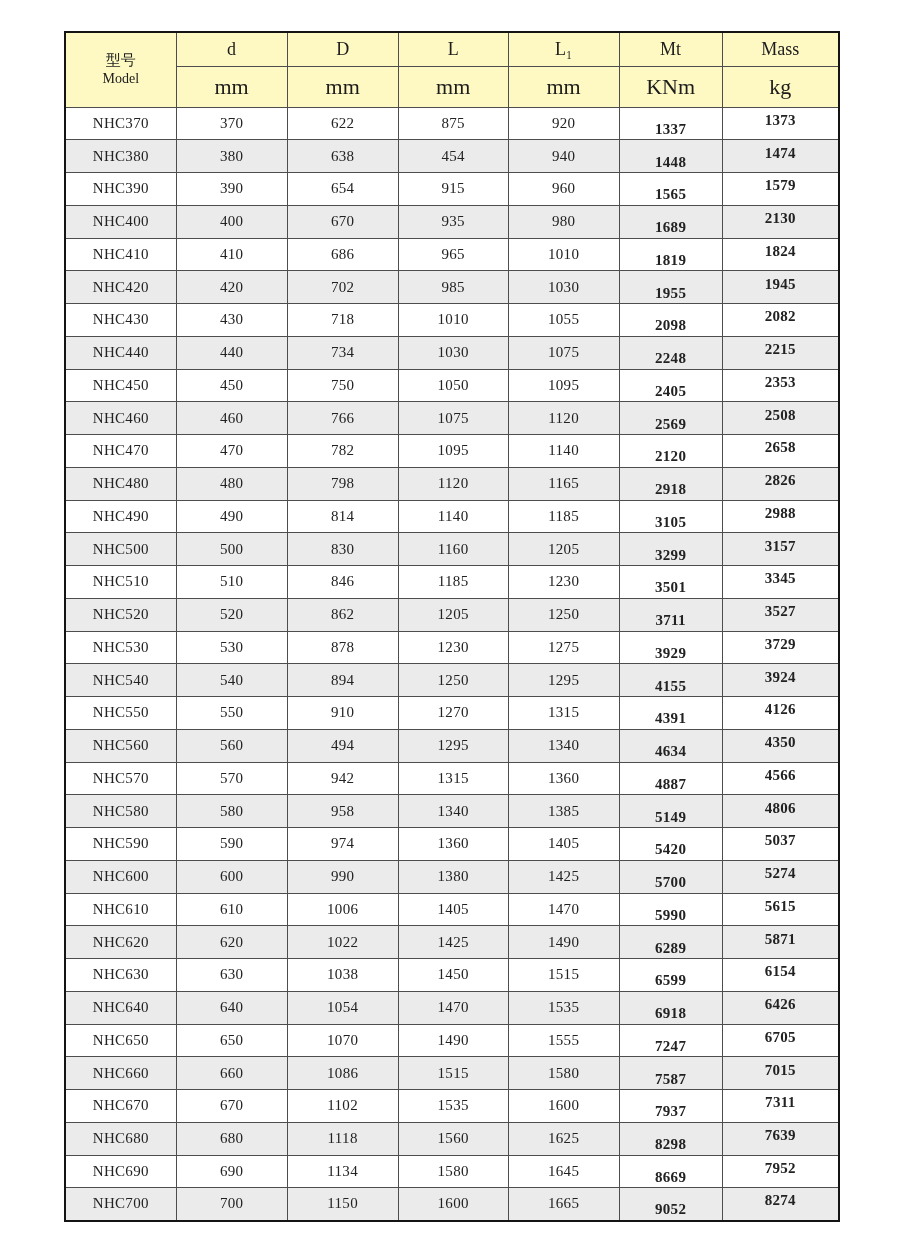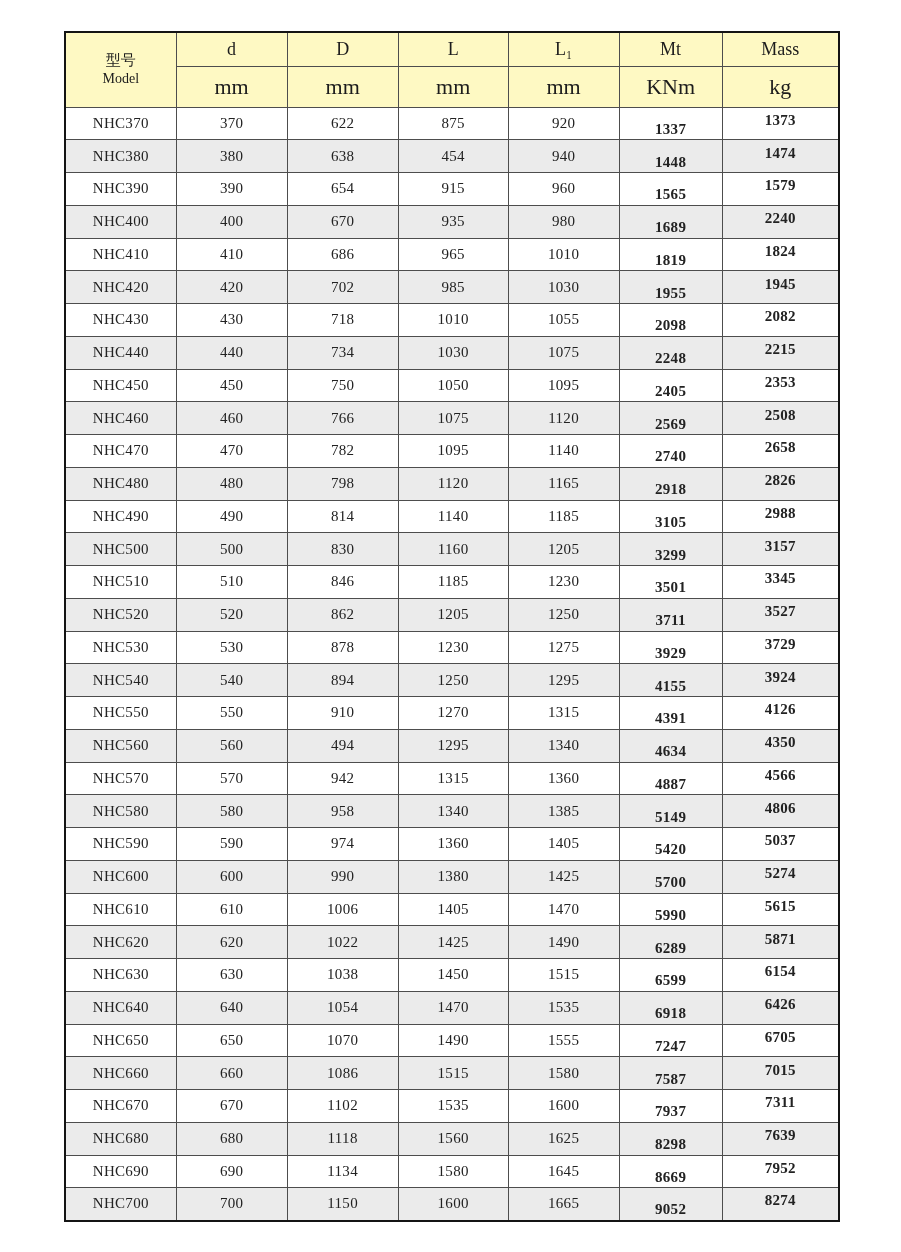--- a/index.html
+++ b/index.html
@@ -126,21 +126,21 @@
           <td class="mt-cell"><span>1565</span></td>
           <td class="mass-cell"><span>1579</span></td>
         </tr>
         <tr>
           <td class="model-cell"><span>NHC400</span></td>
           <td class="d-cell"><span>400</span></td>
           <td class="D-cell"><span>670</span></td>
           <td class="L-cell"><span>935</span></td>
           <td class="L1-cell"><span>980</span></td>
           <td class="mt-cell"><span>1689</span></td>
-          <td class="mass-cell"><span>2240</span></td>
+          <td class="mass-cell"><span>2130</span></td>
         </tr>
         <tr>
           <td class="model-cell"><span>NHC410</span></td>
           <td class="d-cell"><span>410</span></td>
           <td class="D-cell"><span>686</span></td>
           <td class="L-cell"><span>965</span></td>
           <td class="L1-cell"><span>1010</span></td>
           <td class="mt-cell"><span>1819</span></td>
           <td class="mass-cell"><span>1824</span></td>
         </tr>
@@ -188,21 +188,21 @@
           <td class="L1-cell"><span>1120</span></td>
           <td class="mt-cell"><span>2569</span></td>
           <td class="mass-cell"><span>2508</span></td>
         </tr>
         <tr>
           <td class="model-cell"><span>NHC470</span></td>
           <td class="d-cell"><span>470</span></td>
           <td class="D-cell"><span>782</span></td>
           <td class="L-cell"><span>1095</span></td>
           <td class="L1-cell"><span>1140</span></td>
-          <td class="mt-cell"><span>2740</span></td>
+          <td class="mt-cell"><span>2120</span></td>
           <td class="mass-cell"><span>2658</span></td>
         </tr>
         <tr>
           <td class="model-cell"><span>NHC480</span></td>
           <td class="d-cell"><span>480</span></td>
           <td class="D-cell"><span>798</span></td>
           <td class="L-cell"><span>1120</span></td>
           <td class="L1-cell"><span>1165</span></td>
           <td class="mt-cell"><span>2918</span></td>
           <td class="mass-cell"><span>2826</span></td>

